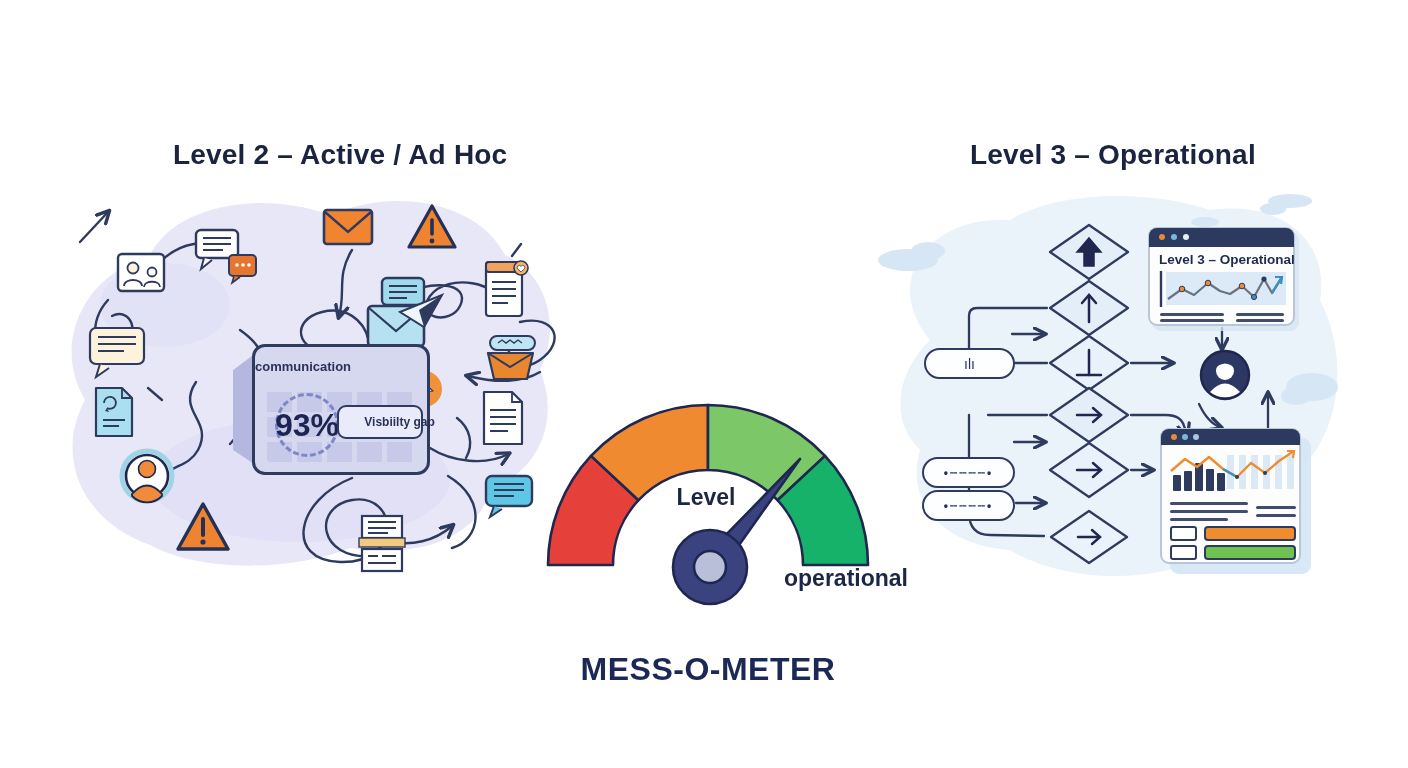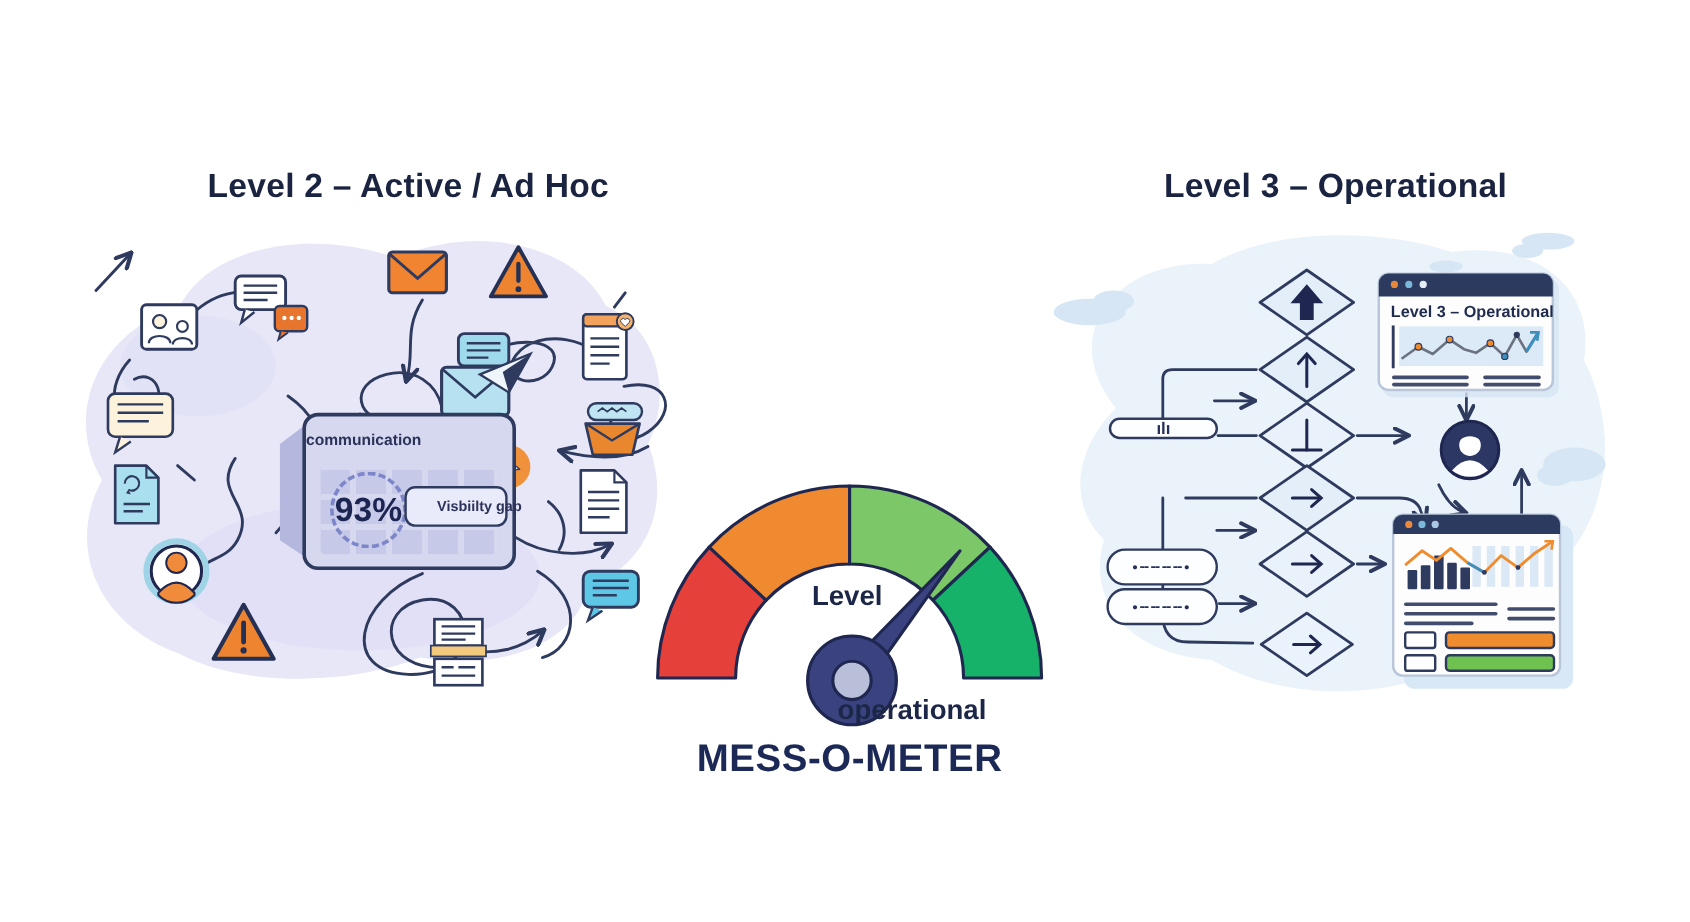--- a/index.html
+++ b/index.html
@@ -13,21 +13,21 @@
              clip-path:polygon(100% 0,100% 100%,0 86%,0 16%);}
   .comm-card{left:252px;top:344px;width:178px;height:131px;background:#d6d8f0;
              border:3px solid #2e3a5e;border-radius:13px;box-sizing:border-box;}
   .comm-title{left:0;top:12px;width:100%;text-align:left;font-size:13px;font-weight:700;color:#2b3259;}
   .comm-grid{left:12px;top:40px;right:10px;bottom:10px;border-radius:4px;opacity:.55;
              background-image:
                repeating-linear-gradient(0deg, transparent 0 20px, #d6d8f0 20px 25px),
                repeating-linear-gradient(90deg,#b9bde2 0 25px, #d6d8f0 25px 30px);}
   .comm-circle{left:20px;top:46px;width:58px;height:58px;border:3px dashed #7d86c9;border-radius:50%;
                display:flex;align-items:center;justify-content:center;
-               font-size:28px;font-weight:800;color:#1c2552;}
+               font-size:32px;font-weight:800;color:#1c2552;}
   .comm-badge{left:82px;top:58px;width:86px;height:34px;background:#e9ebfa;border:2.5px solid #2e3a5e;
               border-radius:9px;display:flex;align-items:center;justify-content:center;
               font-size:12px;font-weight:700;color:#2b3259;box-sizing:border-box;white-space:nowrap;padding-left:39px;}
   
   .gauge-label{transform:translate(-50%,-50%);font-size:23px;font-weight:600;color:#1c2647;white-space:nowrap;}
   .gauge-title{transform:translate(-50%,-50%);font-size:32px;font-weight:800;color:#1c2956;letter-spacing:.5px;white-space:nowrap;}
   
   .pill{background:#fdfeff;border:2.5px solid #2e3a5e;border-radius:999px;box-sizing:border-box;
         display:flex;align-items:center;justify-content:center;color:#26305a;font-weight:700;}
   
@@ -263,24 +263,24 @@
 
   <div class="abs comm-flap"></div>
   <div class="abs comm-card">
     <div class="abs comm-grid"></div>
     <div class="abs comm-title">communication</div>
     <div class="abs comm-circle">93%</div>
     <div class="abs comm-badge">Visbiilty gap</div>
   </div>
 
   <div class="abs gauge-label" style="left:706px;top:497px;">Level</div>
-  <div class="abs gauge-label" style="left:760px;top:578px;margin-top:14px;">operational</div>
-  <div class="abs gauge-title" style="left:708px;top:632px;text-align:right;">MESS-O-METER</div>
-
-  <div class="abs pill" style="left:924px;top:348px;width:91px;height:18px;font-size:14px;font-weight:700;">ılı</div>
+  <div class="abs gauge-label" style="left:846px;top:578px;">operational</div>
+  <div class="abs gauge-title" style="left:708px;top:669px;text-align:right;">MESS-O-METER</div>
+
+  <div class="abs pill" style="left:924px;top:348px;width:91px;height:31px;font-size:14px;font-weight:400;">ılı</div>
   <div class="abs pill" style="left:922px;top:457px;width:93px;height:31px;font-size:12px;letter-spacing:2px;">•╌╌╌╌•</div>
   <div class="abs pill" style="left:922px;top:490px;width:93px;height:31px;font-size:12px;letter-spacing:2px;">•╌╌╌╌•</div>
 
   <div class="abs win" style="left:1148px;top:227px;width:147px;height:99px;box-shadow:4px 5px 0 rgba(214,228,243,.8);">
     <div class="win-bar">
       <span class="dot" style="left:10px;background:#e8883a;"></span>
       <span class="dot" style="left:22px;background:#7ab8d9;"></span>
       <span class="dot" style="left:34px;background:#e7edf6;"></span>
     </div>
     <div class="abs" style="left:9px;top:23px;font-size:13.5px;font-weight:800;color:#1e2a4e;white-space:nowrap;">Level 3 – Operational</div>

